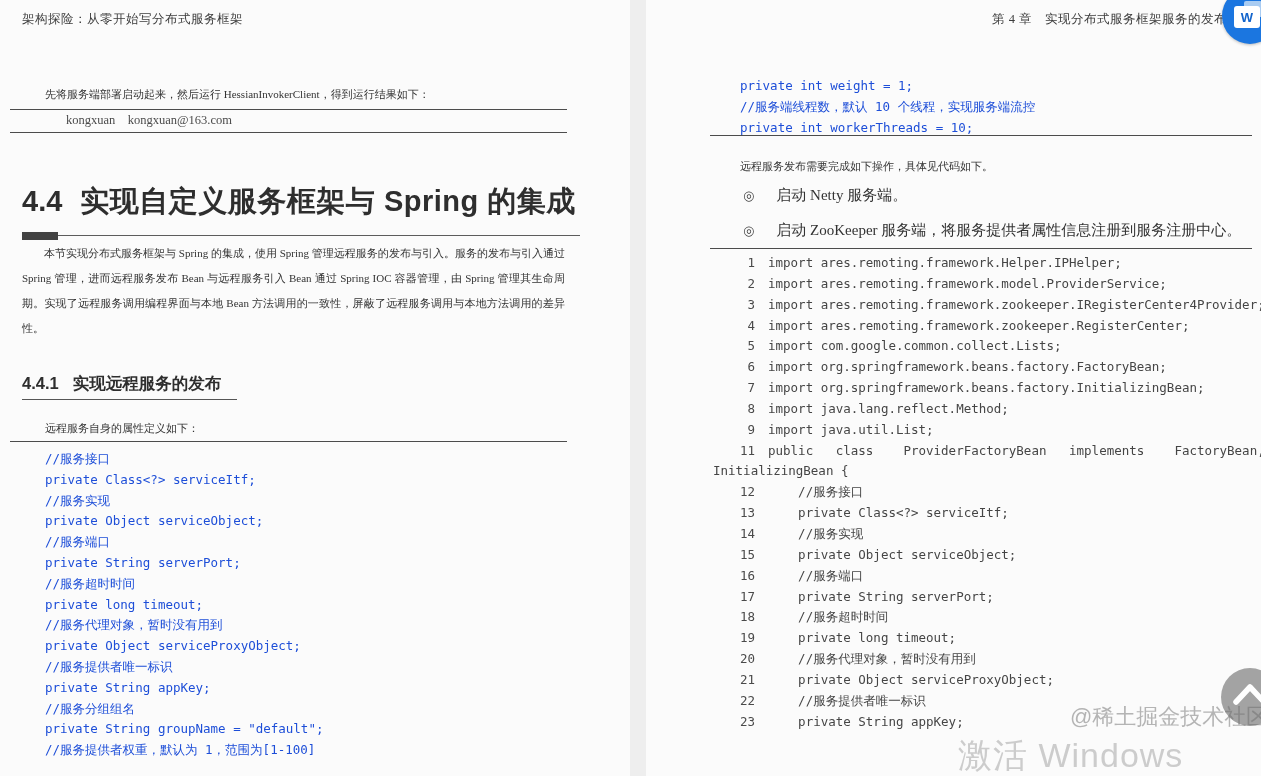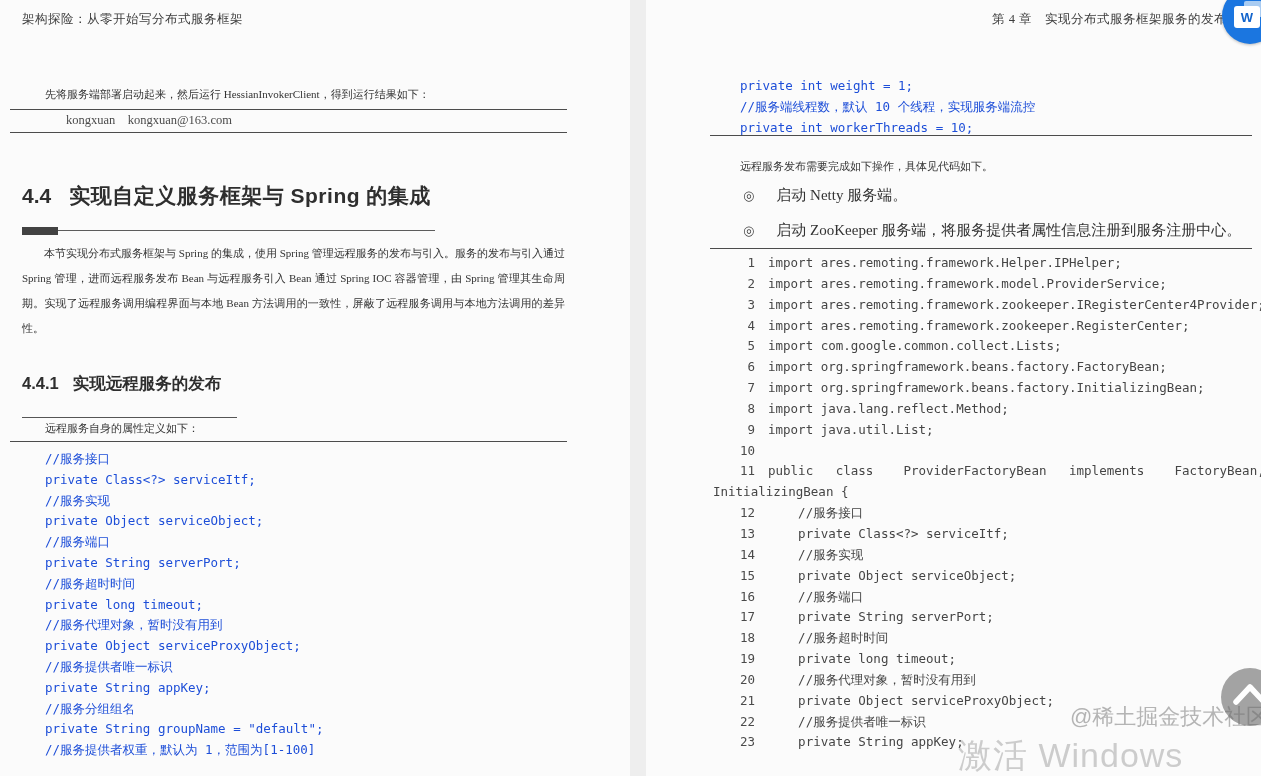--- a/index.html
+++ b/index.html
@@ -24,30 +24,30 @@
 
   pre.codeblock { font-family:"DejaVu Sans Mono","Liberation Mono",monospace;
                   font-size:12.5px; color:#1d4ed8; line-height:20.8px; white-space:pre; }
 
   
   .intro-par { position:absolute; left:45px; top:82px; width:525px; }
   .result-row { position:absolute; left:48px; top:113px; font-family:Liberation Serif, serif;
                 font-size:12.5px; color:#4a4a4a; white-space:pre;margin-left:18px; }
 
   .h44 { position:absolute; left:22px; top:182px; display:inline-block;
-         border-bottom:1.5px solid #5c5c5c; padding:0 4px 20px 0;
+         border-bottom:1.5px solid #5c5c5c; padding:0 4px 13px 0;
          font-family:"Liberation Sans","DejaVu Sans",sans-serif; font-weight:bold;
-         font-size:21px; color:#2e2e2e; white-space:nowrap; }
+         font-size:29px; color:#2e2e2e; white-space:nowrap; }
   .h44 .sec-title { margin-left:18px; letter-spacing:0.5px; }
   .h44 .thickbar { position:absolute; left:0; bottom:-5px; width:36px; height:8px; background:#424242; }
 
   .body-par { position:absolute; left:22px; top:241px; width:543px; text-align:justify; text-indent:2em; }
 
   .h441 { position:absolute; left:22px; top:373px; display:inline-block;
-          border-bottom:1.2px solid #555; padding:0 16px 22px 0;
+          border-bottom:1.2px solid #555; padding:0 16px 4px 0;
           font-family:"Liberation Sans","DejaVu Sans",sans-serif; font-weight:bold;
           font-size:16.5px; color:#2e2e2e; white-space:nowrap; }
   .h441 .sec-title { margin-left:14px; }
 
   .code-intro { position:absolute; left:45px; top:416px; }
   .left-code { position:absolute; left:45px; top:449px; }
 
   
   .top-code { position:absolute; left:94px; top:76px; }
   .r-par { position:absolute; left:94px; top:154px; }
@@ -182,24 +182,20 @@
         </div>
         <div class="listing-row">
           <span class="ln">8</span>
           <span class="lc">import java.lang.reflect.Method;</span>
         </div>
         <div class="listing-row">
           <span class="ln">9</span>
           <span class="lc">import java.util.List;</span>
         </div>
         <div class="listing-row">
-          <span class="ln">10</span>
-          <span class="lc"></span>
-        </div>
-        <div class="listing-row">
           <span class="ln">11</span>
           <span class="lc">public   class    ProviderFactoryBean   implements    FactoryBean,</span>
         </div>
         <div class="listing-row wrap">
           <span class="lc">InitializingBean {</span>
         </div>
         <div class="listing-row">
           <span class="ln">12</span>
           <span class="lc">    //服务接口</span>
         </div>

